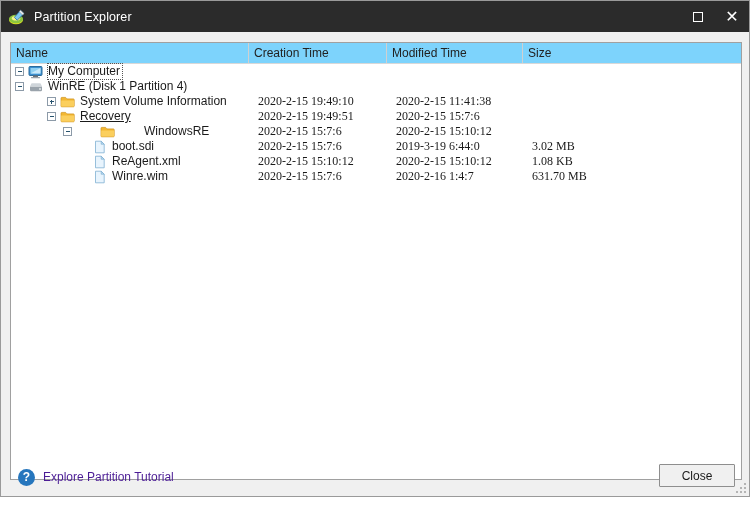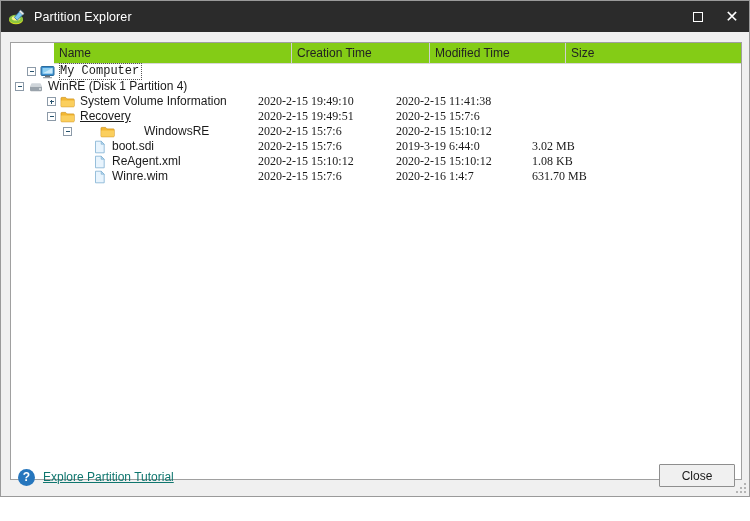--- a/index.html
+++ b/index.html
@@ -92,25 +92,24 @@
     height: 438px;
     background: #ffffff;
     border: 1px solid #a0a0a0;
     box-sizing: border-box;
     overflow: hidden;
   }
 
   
   .headerrow {
     height: 21px;
-    background: #84cc16;
+    background: #7dd3fc;
     border-bottom: 1px solid #d8d8d8;
     position: relative;
     box-sizing: border-box;
-    margin-left: 43px;
   }
   .hcell {
     position: absolute;
     top: 0;
     height: 20px;
     line-height: 20px;
     font-size: 12px;
     color: #222;
     padding-left: 5px;
     box-sizing: border-box;
@@ -226,23 +225,22 @@
     font-weight: bold;
     display: flex;
     align-items: center;
     justify-content: center;
     margin-left: 8px;
     margin-right: 8px;
     flex: 0 0 auto;
     font-family: "Liberation Sans", sans-serif;
   }
   .tutorial-link {
-    color: #0f766e;
-    font-size: 12px;
-    text-decoration: underline;
+    color: #4c1d95;
+    font-size: 12px;
     cursor: pointer;
   }
   .close-button {
     position: absolute;
     right: 14px;
     bottom: 9px;
     width: 76px;
     height: 23px;
     background: #f0f0f0;
     border: 1px solid #8e8e8e;
@@ -298,21 +296,21 @@
 
     <div class="listpanel">
       <div class="headerrow" id="header-row">
           <div class="hcell" style="left: 0px; width: 238px;">Name</div>
           <div class="hcell" style="left: 238px; width: 138px;">Creation Time</div>
           <div class="hcell" style="left: 376px; width: 136px;">Modified Time</div>
           <div class="hcell" style="left: 512px; width: 218px; border-right: none;">Size</div>
         </div>
       <div class="rows" id="rows-container">
           <div class="row">
-            <div class="cell-name" style="left: 16px; font-family: Liberation Mono, monospace;">
+            <div class="cell-name" style="left: 4px;">
               <span class="exp"></span>
               <span class="icon"><svg width="16" height="14" viewBox="0 0 16 14">
                   <rect x="1" y="1.5" width="13" height="9" rx="1" fill="#3c8fd0" stroke="#2a6c9c" stroke-width="1"></rect>
                   <path d="M2.5 3 L12.5 3 L12.5 8.5 L2.5 8.5 Z" fill="#8fd0f2"></path>
                   <path d="M2.5 8.5 L12.5 3 L12.5 8.5 Z" fill="#c9e9fb"></path>
                   <rect x="5" y="10.5" width="5" height="2" fill="#6d737a"></rect>
                   <rect x="3" y="12" width="9" height="1.3" rx="0.5" fill="#9aa1a8"></rect>
                 </svg></span>
               <span class="label focusbox">My Computer</span>
             </div>

